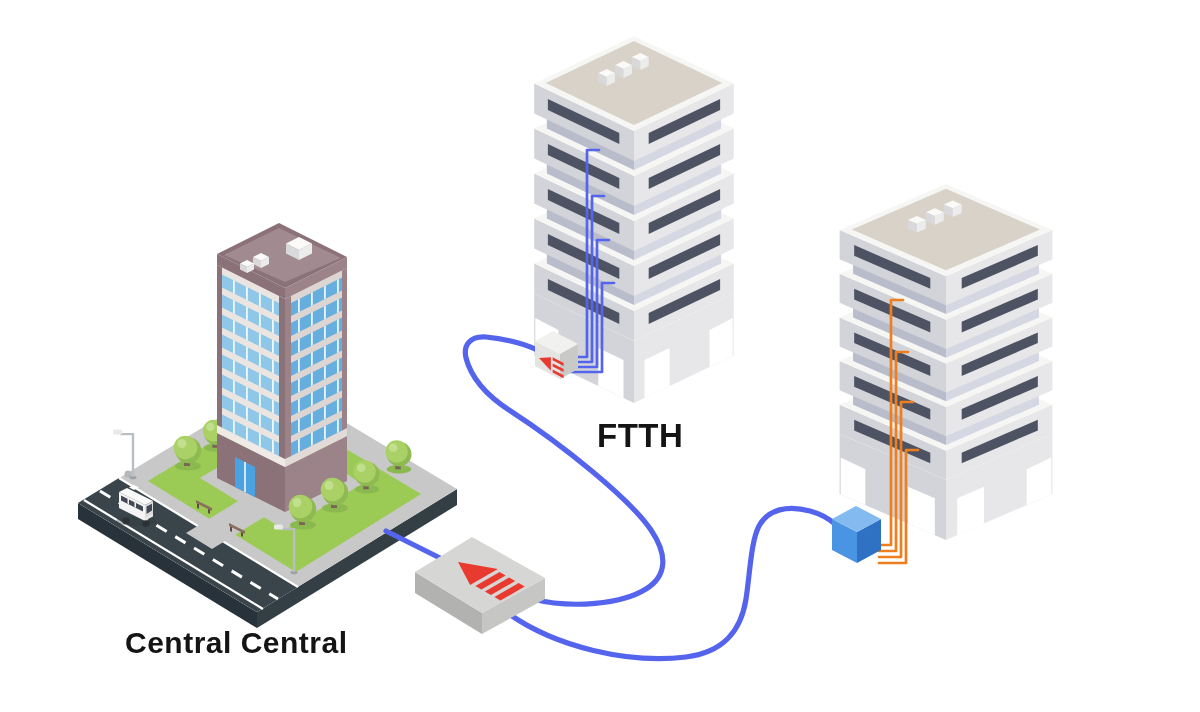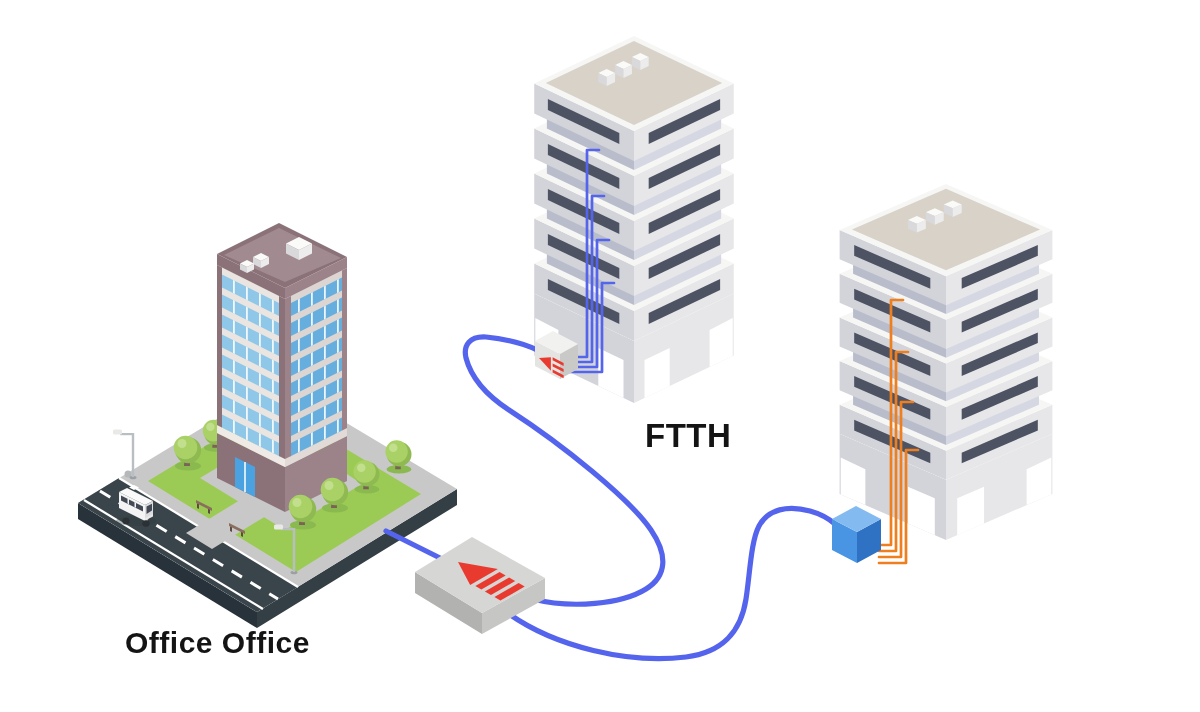--- a/index.html
+++ b/index.html
@@ -1,21 +1,21 @@
 <!DOCTYPE html>
 <html style="--background: #ffffff; --label-text: #141414; --cable-blue: #5564ec; --cable-orange: #ef7f1e; --arrow-red: #e93a30; --splitter-top: #d6d6d4; --splitter-left: #b2b2b0; --splitter-right: #c6c6c4; --tower-slab-left: #d3d4d9; --tower-slab-right: #e7e7e9; --tower-slab-top: #f6f6f4; --tower-recess-left: #b9bdcb; --tower-recess-right: #d5d8e2; --tower-slat: #4d5363; --tower-roof: #d8d2c8; --wallbox-top: #f1f1ef; --wallbox-front: #e4e4e2; --wallbox-right: #c9c9c7; --fttb-box-top: #83baf0; --fttb-box-front: #4a94e4; --fttb-box-right: #2f71c2; --lawn: #9ccb55; --lawn-shadow: #8ab94f; --sidewalk: #c8c8c8; --road: #3a454b; --platform-side: #28323a; --road-line: #ffffff; --office-wall: #eae5e0; --office-wall-right: #ddd5d1; --office-trim: #9b8389; --office-trim-dark: #8b7278; --office-window: #8ec7e8; --office-window-right: #66aede; --office-roof: #a18a90; --office-door: #4aa3e0; --tree-green: #a9d166; --tree-green-dark: #8fba52; --tree-trunk: #7b6256; --van-body: #f4f4f4; --van-window: #434a56; --wheel: #2c3136; --lamp-pole: #b9bec2;"><head>
 <meta charset="utf-8">
 <style>
   html,body{margin:0;padding:0;}
   .stage{position:relative;width:1200px;height:712px;background:var(--background,#fff);overflow:hidden;
          font-family:"Liberation Sans",sans-serif;}
   .stage svg{position:absolute;left:0;top:0;}
   .label{position:absolute;font-weight:700;color:var(--label-text,#141414);letter-spacing:.5px;white-space:nowrap;}
   .label-co{left:125px;top:626px;font-size:30px;}
-  .label-ftth{left:597px;top:417px;font-size:33px;margin-left:48px;}
+  .label-ftth{left:597px;top:417px;font-size:33px;}
   .label-fttb{left:902px;top:614px;font-size:35px;}
 
   
   .cable{fill:none;stroke-linecap:round;stroke-linejoin:round;}
   .c-blue{stroke:var(--cable-blue);}
   .c-orange{stroke:var(--cable-orange);}
   .w5{stroke-width:5.2;}
   .w26{stroke-width:2.7;}
 
   
@@ -280,15 +280,15 @@
     </g>
   </g>
 
   <g>
     <polygon class="bbF" points="832,519 857,532 857,563 832,550"></polygon>
     <polygon class="bbR" points="857,532 881,519 881,550 857,563"></polygon>
     <polygon class="bbT" points="832,519 856,506 881,519 857,532"></polygon>
   </g>
 </svg>
 
-<div class="label label-co">Office Office</div>
+<div class="label label-co">Central Central</div>
 <div class="label label-ftth">FTTH</div>
 </div>
 
 </body></html>

